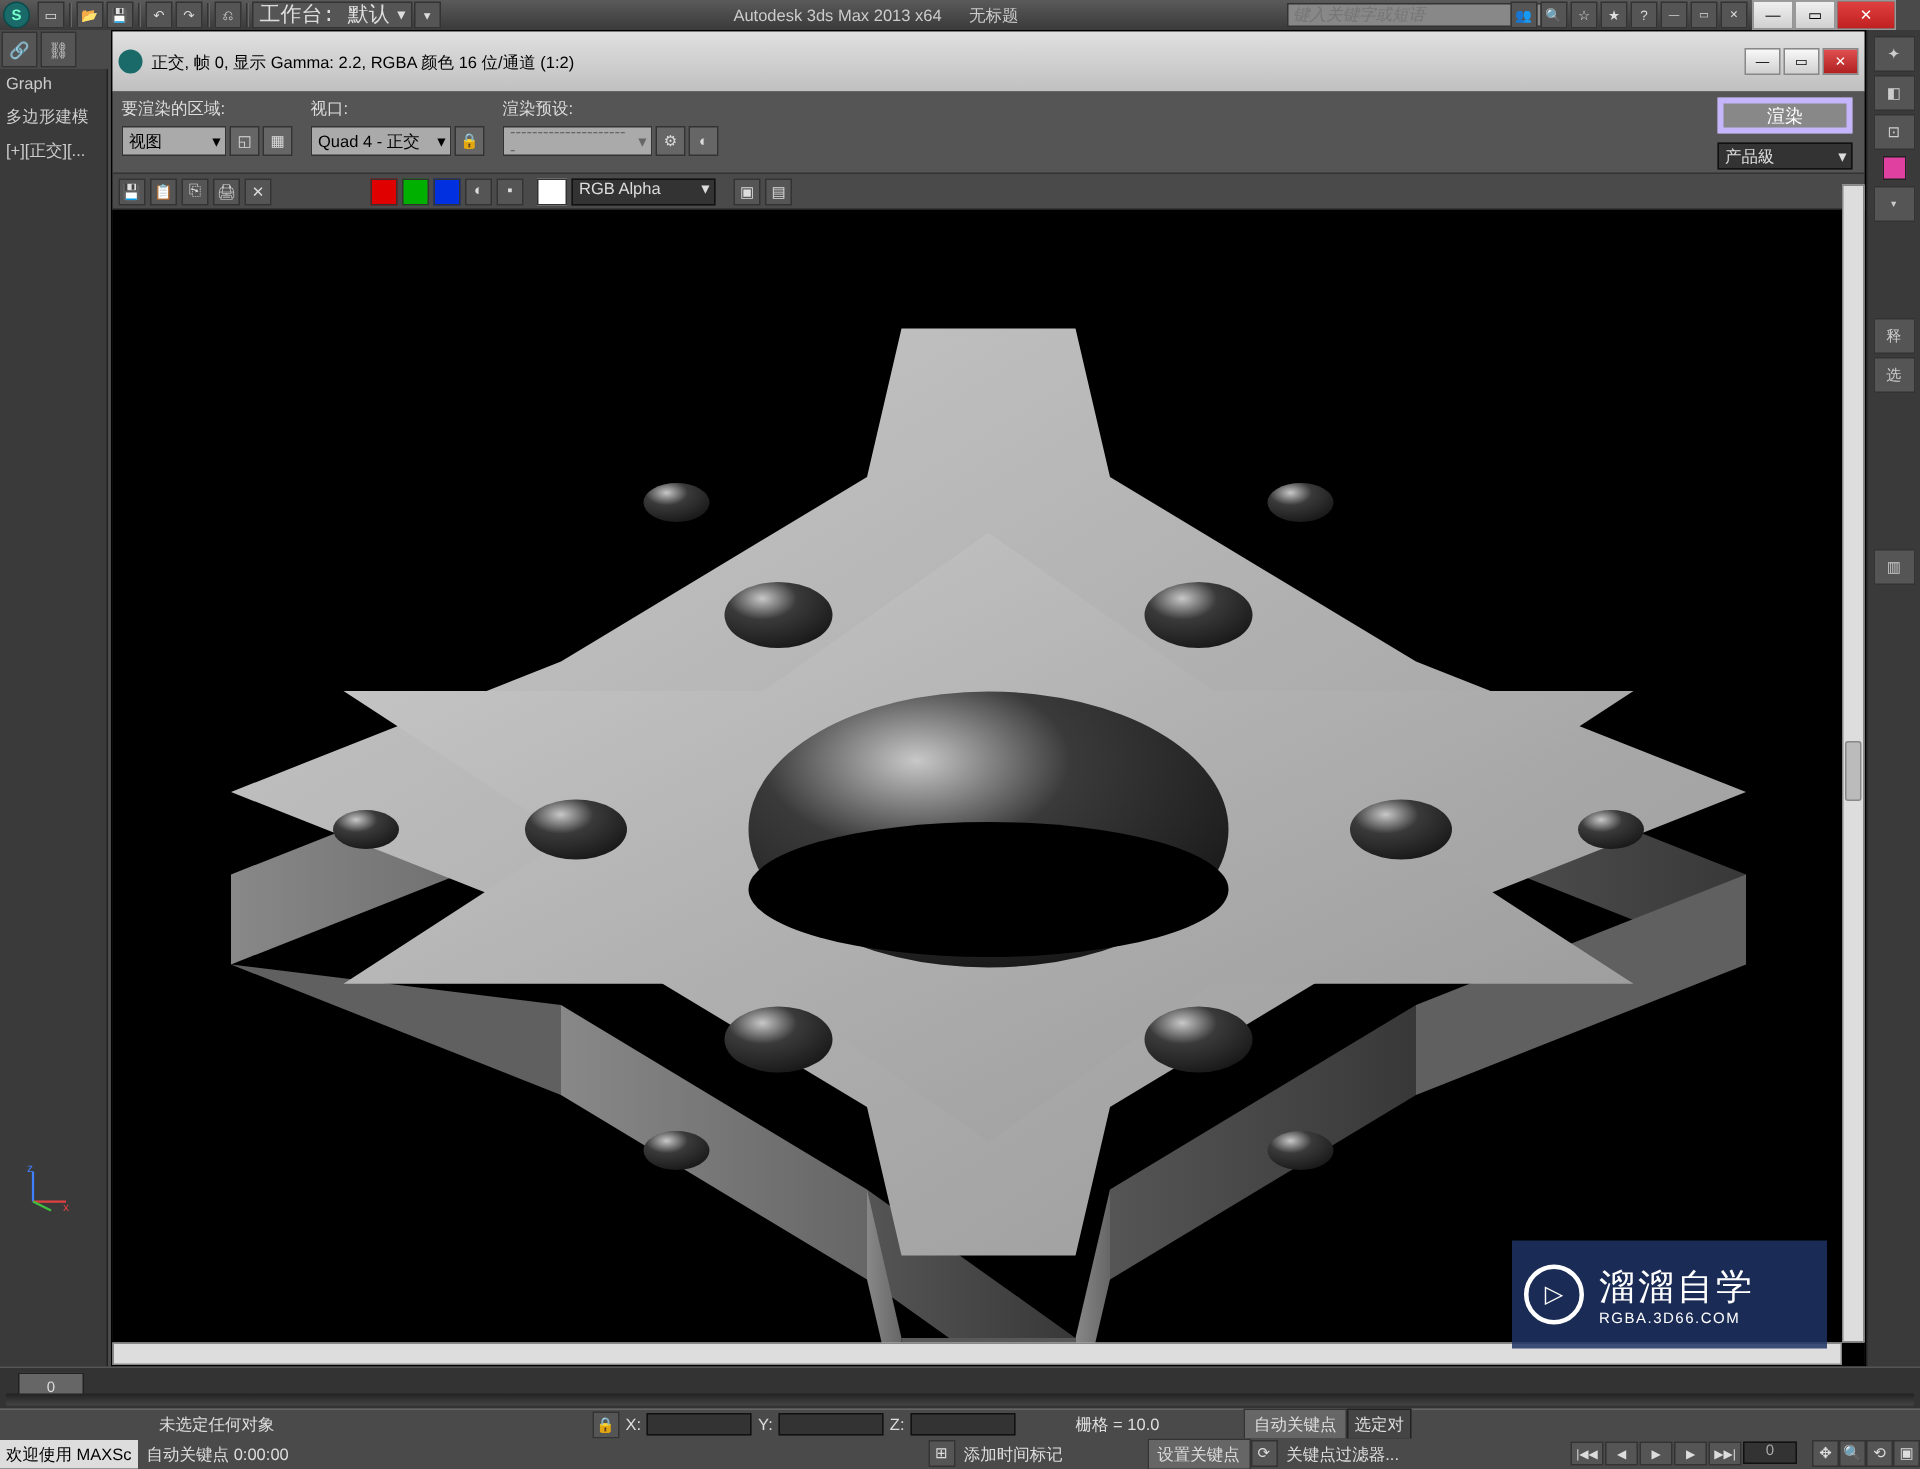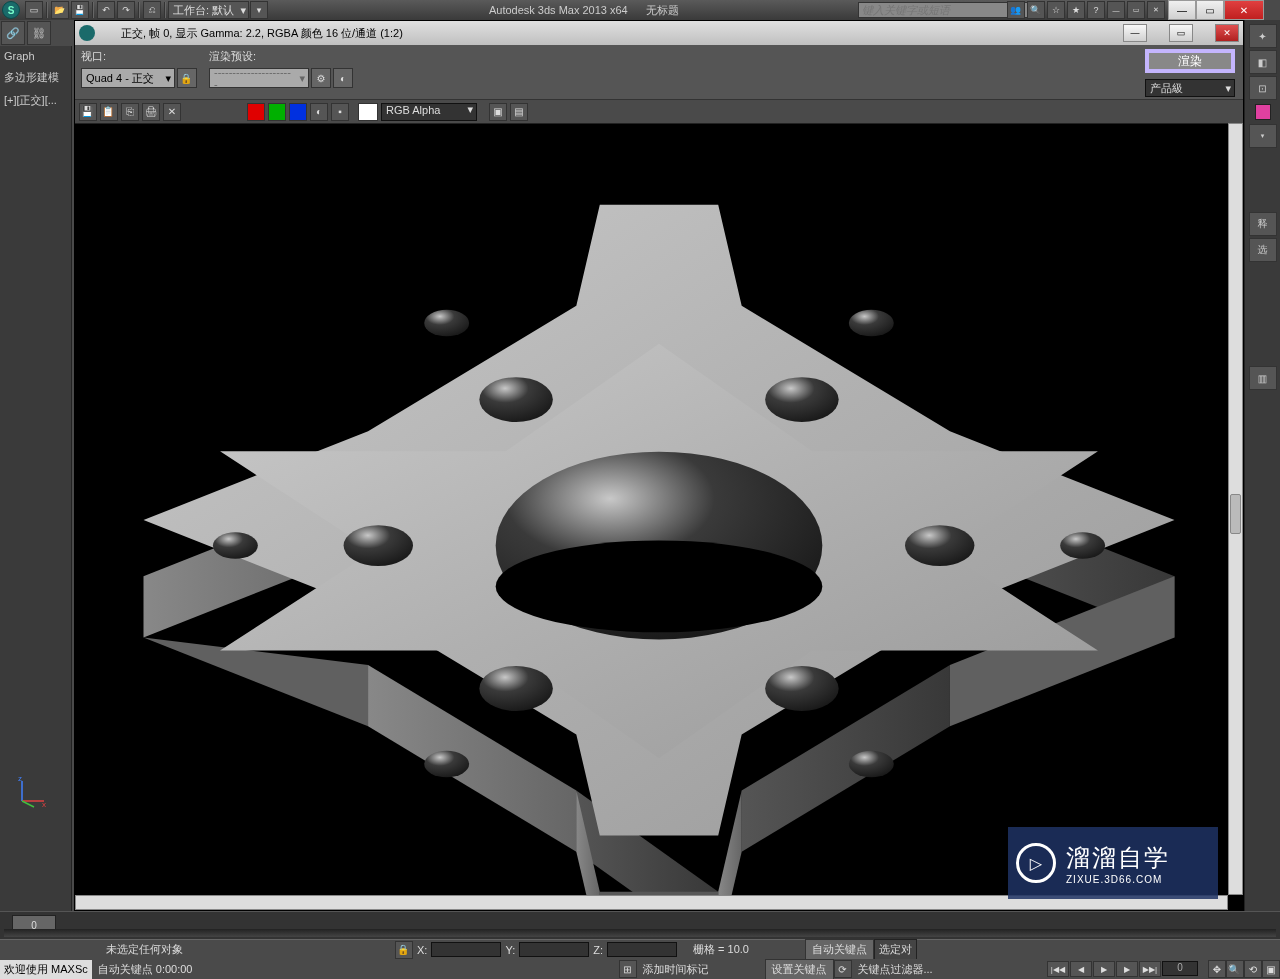--- a/index.html
+++ b/index.html
@@ -11,37 +11,37 @@
 .win-btn.close { background: linear-gradient(#e04040,#c02020); color: #fff; width: 40px; }
 .win-btn.close::before { content:'✕'; font-size:10px; }
 .win-btn.min::before { content:'—'; }
 .win-btn.max::before { content:'▭'; }
 
 
 .main-toolbar { position:absolute; top:0; left:0; right:112px; height:20px; background: linear-gradient(#5a5a5a,#3a3a3a); display:flex; align-items:center; padding:0 2px; }
 .app-icon { width:18px; height:18px; background:#1a6a6a; border-radius:50%; margin-right:4px; border:1px solid #0a4a4a; display:flex; align-items:center; justify-content:center; color:#7fc; font-size:10px; font-weight:bold; }
 .tb-btn { width:18px; height:18px; margin:0 1px; background:#555; border:1px solid #333; display:flex; align-items:center; justify-content:center; color:#ddd; font-size:9px; }
 .tb-sep { width:2px; height:16px; border-left:1px solid #333; border-right:1px solid #666; margin:0 2px; }
-.tb-dropdown { height:18px; background:#555; border:1px solid #333; color:#ddd; padding:0 14px 0 4px; position:relative; font-size:11px; display:flex; align-items:center; }
+.tb-dropdown { height:18px; background:#555; border:1px solid #333; color:#ddd; padding:0 14px 0 4px; position:relative; font-size:14px; display:flex; align-items:center;font-family:Liberation Mono, monospace; }
 .tb-dropdown::after { content:'▾'; position:absolute; right:2px; }
 .app-title { color:#ccc; font-size:11px; position:absolute; left:50%; transform:translateX(-50%); white-space:nowrap; }
 .search-box { position:absolute; right:140px; width:170px; height:16px; background:#888; border:1px solid #333; color:#555; font-style:italic; padding:0 3px; font-size:11px; }
 .help-icons { position:absolute; right:2px; display:flex; }
 
 
 .main-toolbar2 { position:absolute; top:20px; left:0; width:72px; height:26px; background:#4a4a4a; display:flex; align-items:center; }
 .tool-icon { width:24px; height:24px; margin:1px; background:#555; border:1px solid #333; display:flex; align-items:center; justify-content:center; color:#ccc; }
 
 
 .left-panel { position:absolute; left:0; top:46px; width:72px; bottom:60px; background:#3a3a3a; border-right:1px solid #222; }
 .left-panel .lbl { color:#ccc; padding:4px; font-size:11px; }
 
 
 .render-window { position:absolute; left:74px; top:20px; right:36px; bottom:68px; background:#2a2a2a; border:1px solid #000; display:flex; flex-direction:column; }
-.render-titlebar { height:24px; background: linear-gradient(#e0e0e0,#c0c0c0); display:flex; align-items:center; padding:0 4px;gap:20px; }
+.render-titlebar { height:40px; background: linear-gradient(#e0e0e0,#c0c0c0); display:flex; align-items:center; padding:0 4px; }
 .render-titlebar .render-icon { width:16px; height:16px; background:#1a6a6a; border-radius:50%; margin-right:6px; }
 .render-titlebar .title { color:#000; flex:1; font-size:11px; }
 .win-ctrl { width:24px; height:18px; border:1px solid #888; background:linear-gradient(#f8f8f8,#d0d0d0); margin-left:2px; display:flex; align-items:center; justify-content:center; font-size:9px; }
 .win-ctrl.red { background:linear-gradient(#e05050,#b02020); color:#fff; }
 
 .render-toolbar { height:55px; background:#555; border-bottom:1px solid #333; display:flex; padding:4px 6px; position:relative; }
 .rt-group { margin-right:12px; }
 .rt-label { color:#ddd; font-size:11px; margin-bottom:4px; }
 .rt-row { display:flex; align-items:center; gap:2px; }
 .rt-select { height:20px; background:#aaa; border:1px solid #333; padding:0 16px 0 4px; position:relative; font-size:11px; display:flex; align-items:center; color:#000; }
@@ -156,20 +156,28 @@
   <div class="render-titlebar">
     <div class="render-icon"></div>
     <div class="title">正交, 帧 0, 显示 Gamma: 2.2, RGBA 颜色 16 位/通道 (1:2)</div>
     <div class="win-ctrl">—</div>
     <div class="win-ctrl">▭</div>
     <div class="win-ctrl red">✕</div>
   </div>
 
   <div class="render-toolbar">
     <div class="rt-group">
+      <div class="rt-label">要渲染的区域:</div>
+      <div class="rt-row">
+        <div class="rt-select" style="width:70px">视图</div>
+        <div class="rt-btn">◱</div>
+        <div class="rt-btn">▦</div>
+      </div>
+    </div>
+    <div class="rt-group">
       <div class="rt-label">视口:</div>
       <div class="rt-row">
         <div class="rt-select" style="width:94px">Quad 4 - 正交</div>
         <div class="rt-btn">🔒</div>
       </div>
     </div>
     <div class="rt-group">
       <div class="rt-label">渲染预设:</div>
       <div class="rt-row">
         <div class="rt-select" style="width:100px;color:#666">----------------------</div>
@@ -302,21 +310,21 @@
   <div>未选定任何对象</div>
   <div class="coord-box" style="margin-left:200px">
     <div class="rt2-btn">🔒</div>
     <span>X:</span>
       <div class="coord-input"></div>
     <span>Y:</span>
       <div class="coord-input"></div>
     <span>Z:</span>
       <div class="coord-input"></div>
   </div>
-  <div style="margin-left:4px">栅格 = 10.0</div>
+  <div style="margin-left:28px">栅格 = 10.0</div>
   <div style="margin-left:50px;background:#666;padding:2px 6px;border:1px solid #333">自动关键点</div>
   <div style="background:#444;padding:2px 4px;border:1px solid #222">选定对</div>
 </div>
 
 <div class="bottom-bar">
   <div style="background:#ddd;color:#000;padding:2px 4px">欢迎使用 MAXSc</div>
   <div>自动关键点 0:00:00</div>
   <div style="margin-left:420px" class="rt2-btn">⊞</div>
   <div>添加时间标记</div>
   <div style="margin-left:50px;background:#666;padding:2px 6px;border:1px solid #333">设置关键点</div>
@@ -333,15 +341,15 @@
   <div class="rt2-btn">✥</div>
   <div class="rt2-btn">🔍</div>
   <div class="rt2-btn">⟲</div>
   <div class="rt2-btn">▣</div>
 </div>
 
 <div class="watermark">
   <div class="wm-icon">▷</div>
   <div class="wm-text">
     <div class="big">溜溜自学</div>
-    <div class="small">ZIXUE.3D66.COM</div>
+    <div class="small">RGBA.3D66.COM</div>
   </div>
 </div>
 
 </body></html>

